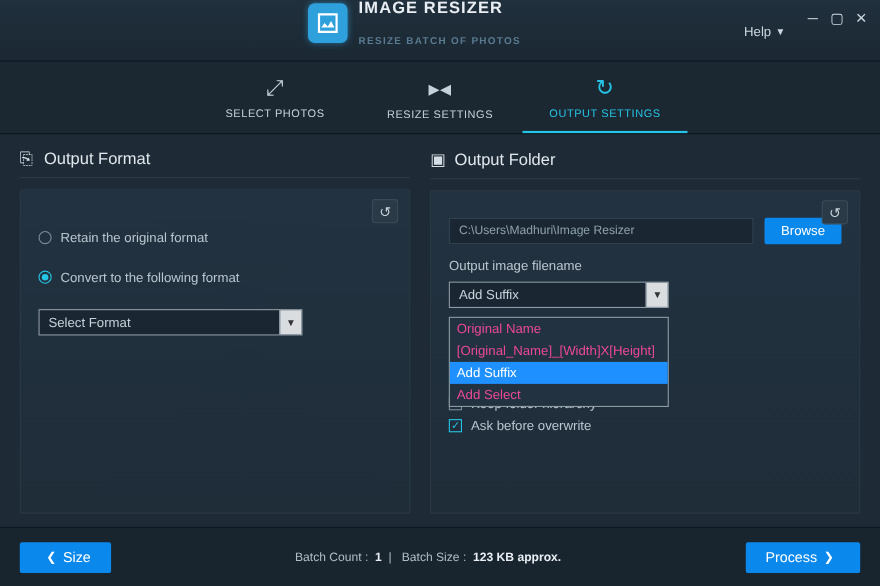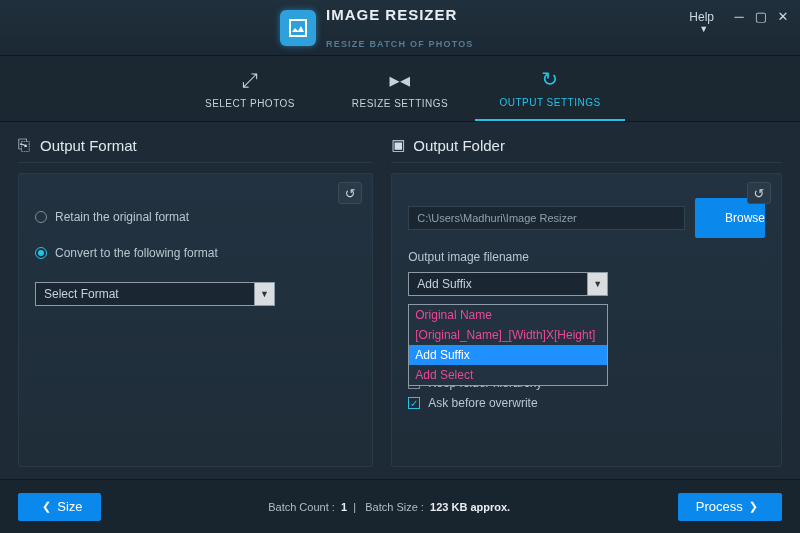--- a/index.html
+++ b/index.html
@@ -1,27 +1,27 @@
 <!DOCTYPE html>
 <html><head>
 <meta charset="utf-8">
 <style>
   * { box-sizing: border-box; margin: 0; padding: 0; font-family: "Segoe UI", Arial, sans-serif; }
   body { width: 800px; height: 533px; background: #1a2733; overflow: hidden; }
   .app { width: 800px; height: 533px; display: flex; flex-direction: column; background: #1e2b36; }
   
-  .titlebar { height: 56px; background: linear-gradient(#20303c, #1b2833); display:flex; align-items:center; position:relative; border-bottom:1px solid #0f1820; }
+  .titlebar { height: 56px; background: linear-gradient(#20303c, #1b2833); display:flex; align-items:flex-start; position:relative; border-bottom:1px solid #0f1820; }
   .logo { display:flex; align-items:center; margin-left:280px; }
   .logo .ic { width:36px; height:36px; background:#2ea0dc; border-radius:6px; display:flex; align-items:center; justify-content:center; margin-right:10px; box-shadow:0 0 6px rgba(46,160,220,.6); }
   .logo .ic svg { width:24px; height:24px; fill:#fff; }
   .logo .txt { line-height:1; }
   .logo .l1 { font-size:15px; letter-spacing:1px; color:#e8eef3; font-weight:600; }
   .logo .l2 { font-size:9px; letter-spacing:1.2px; color:#5a7a90; font-weight:600; margin-top:18px;}
   .winbtns { position:absolute; right:0; top:0; height:100%; display:flex; align-items:flex-start; padding-top:6px; padding-right:6px; }
-  .help { color:#cdd8e0; font-size:12px; display:flex; align-items:center; margin-right:14px; margin-top:4px; cursor:pointer;flex-direction:column; }
+  .help { color:#cdd8e0; font-size:12px; display:flex; align-items:center; margin-right:14px; margin-top:16px; cursor:pointer; }
   .help .caret { margin-left:4px; font-size:9px; }
   .wbtn { width:22px; height:20px; color:#cdd8e0; display:flex; align-items:center; justify-content:center; font-size:13px; cursor:pointer; }
   
   .tabs { height:66px; background:#1b2731; display:flex; justify-content:center; border-bottom:1px solid #0f1820; }
   .tab { width:150px; display:flex; flex-direction:column; align-items:center; justify-content:center; color:#c6d2da; font-size:10px; letter-spacing:.5px; cursor:pointer; }
   .tab .ticon { font-size:20px; margin-bottom:6px; color:#c6d2da; }
   .tab.active { color:#25c3e6; border-bottom:2px solid #25c3e6; }
   .tab.active .ticon { color:#25c3e6; }
   
   .content { flex:1; display:flex; padding:14px 18px 12px 18px; gap:18px; color:#c6d2da; }
@@ -33,21 +33,21 @@
   .lbl { font-size:12px; color:#b9c6d0; }
   .radio { display:flex; align-items:center; font-size:12px; color:#b9c6d0; margin:22px 0; cursor:pointer; }
   .radio .dot { width:12px; height:12px; border-radius:50%; border:1.5px solid #7d8e9a; margin-right:8px; display:flex; align-items:center; justify-content:center; }
   .radio.sel .dot { border-color:#25c3e6; }
   .radio.sel .dot::after { content:""; width:6px; height:6px; border-radius:50%; background:#25c3e6; }
   .selectbox { margin-top:8px; width:240px; height:24px; background:#1a2732; border:1px solid #8e9ba5; display:flex; align-items:center; font-size:12px; color:#c6d2da; cursor:pointer; }
   .selectbox .sval { flex:1; padding:0 8px; }
   .selectbox .sarrow { width:20px; height:100%; background:#d9dde0; display:flex; align-items:center; justify-content:center; color:#333; font-size:9px; border-left:1px solid #8e9ba5;}
   .pathrow { display:flex; align-items:center; margin:10px 0 12px; gap:10px; }
   .pathbox { flex:1; height:24px; background:#1a2732; border:1px solid #334451; font-size:11px; color:#8fa0ad; padding:0 8px; display:flex; align-items:center; }
-  .browse { width:70px; height:40px; background:#0b88ec; color:#fff; font-size:12px; display:flex; align-items:center; justify-content:flex-end; border-radius:2px; cursor:pointer; }
+  .browse { width:70px; height:24px; background:#0b88ec; color:#fff; font-size:12px; display:flex; align-items:center; justify-content:center; border-radius:2px; cursor:pointer; }
   .dropdown { position:relative; width:200px; }
   .dropdown .selectbox { width:100%; margin-top:8px; }
   .dropdown .opts { position:absolute; top:32px; left:0; width:100%; background:#223240; border:1px solid #8e9ba5; z-index:5; }
   .dropdown .opt { font-size:12px; color:#ec4899; padding:3px 6px; cursor:pointer; }
   .dropdown .opt.sel { background:#1e90ff; color:#fff; }
   .check { display:flex; align-items:center; font-size:12px; color:#b9c6d0; margin:6px 0; cursor:pointer; }
   .check .box { width:12px; height:12px; border:1.5px solid #7d8e9a; margin-right:8px; display:flex; align-items:center; justify-content:center; font-size:10px; color:#25c3e6; }
   .check.on .box { border-color:#25c3e6; }
   .checks { margin-top:80px; }
   

